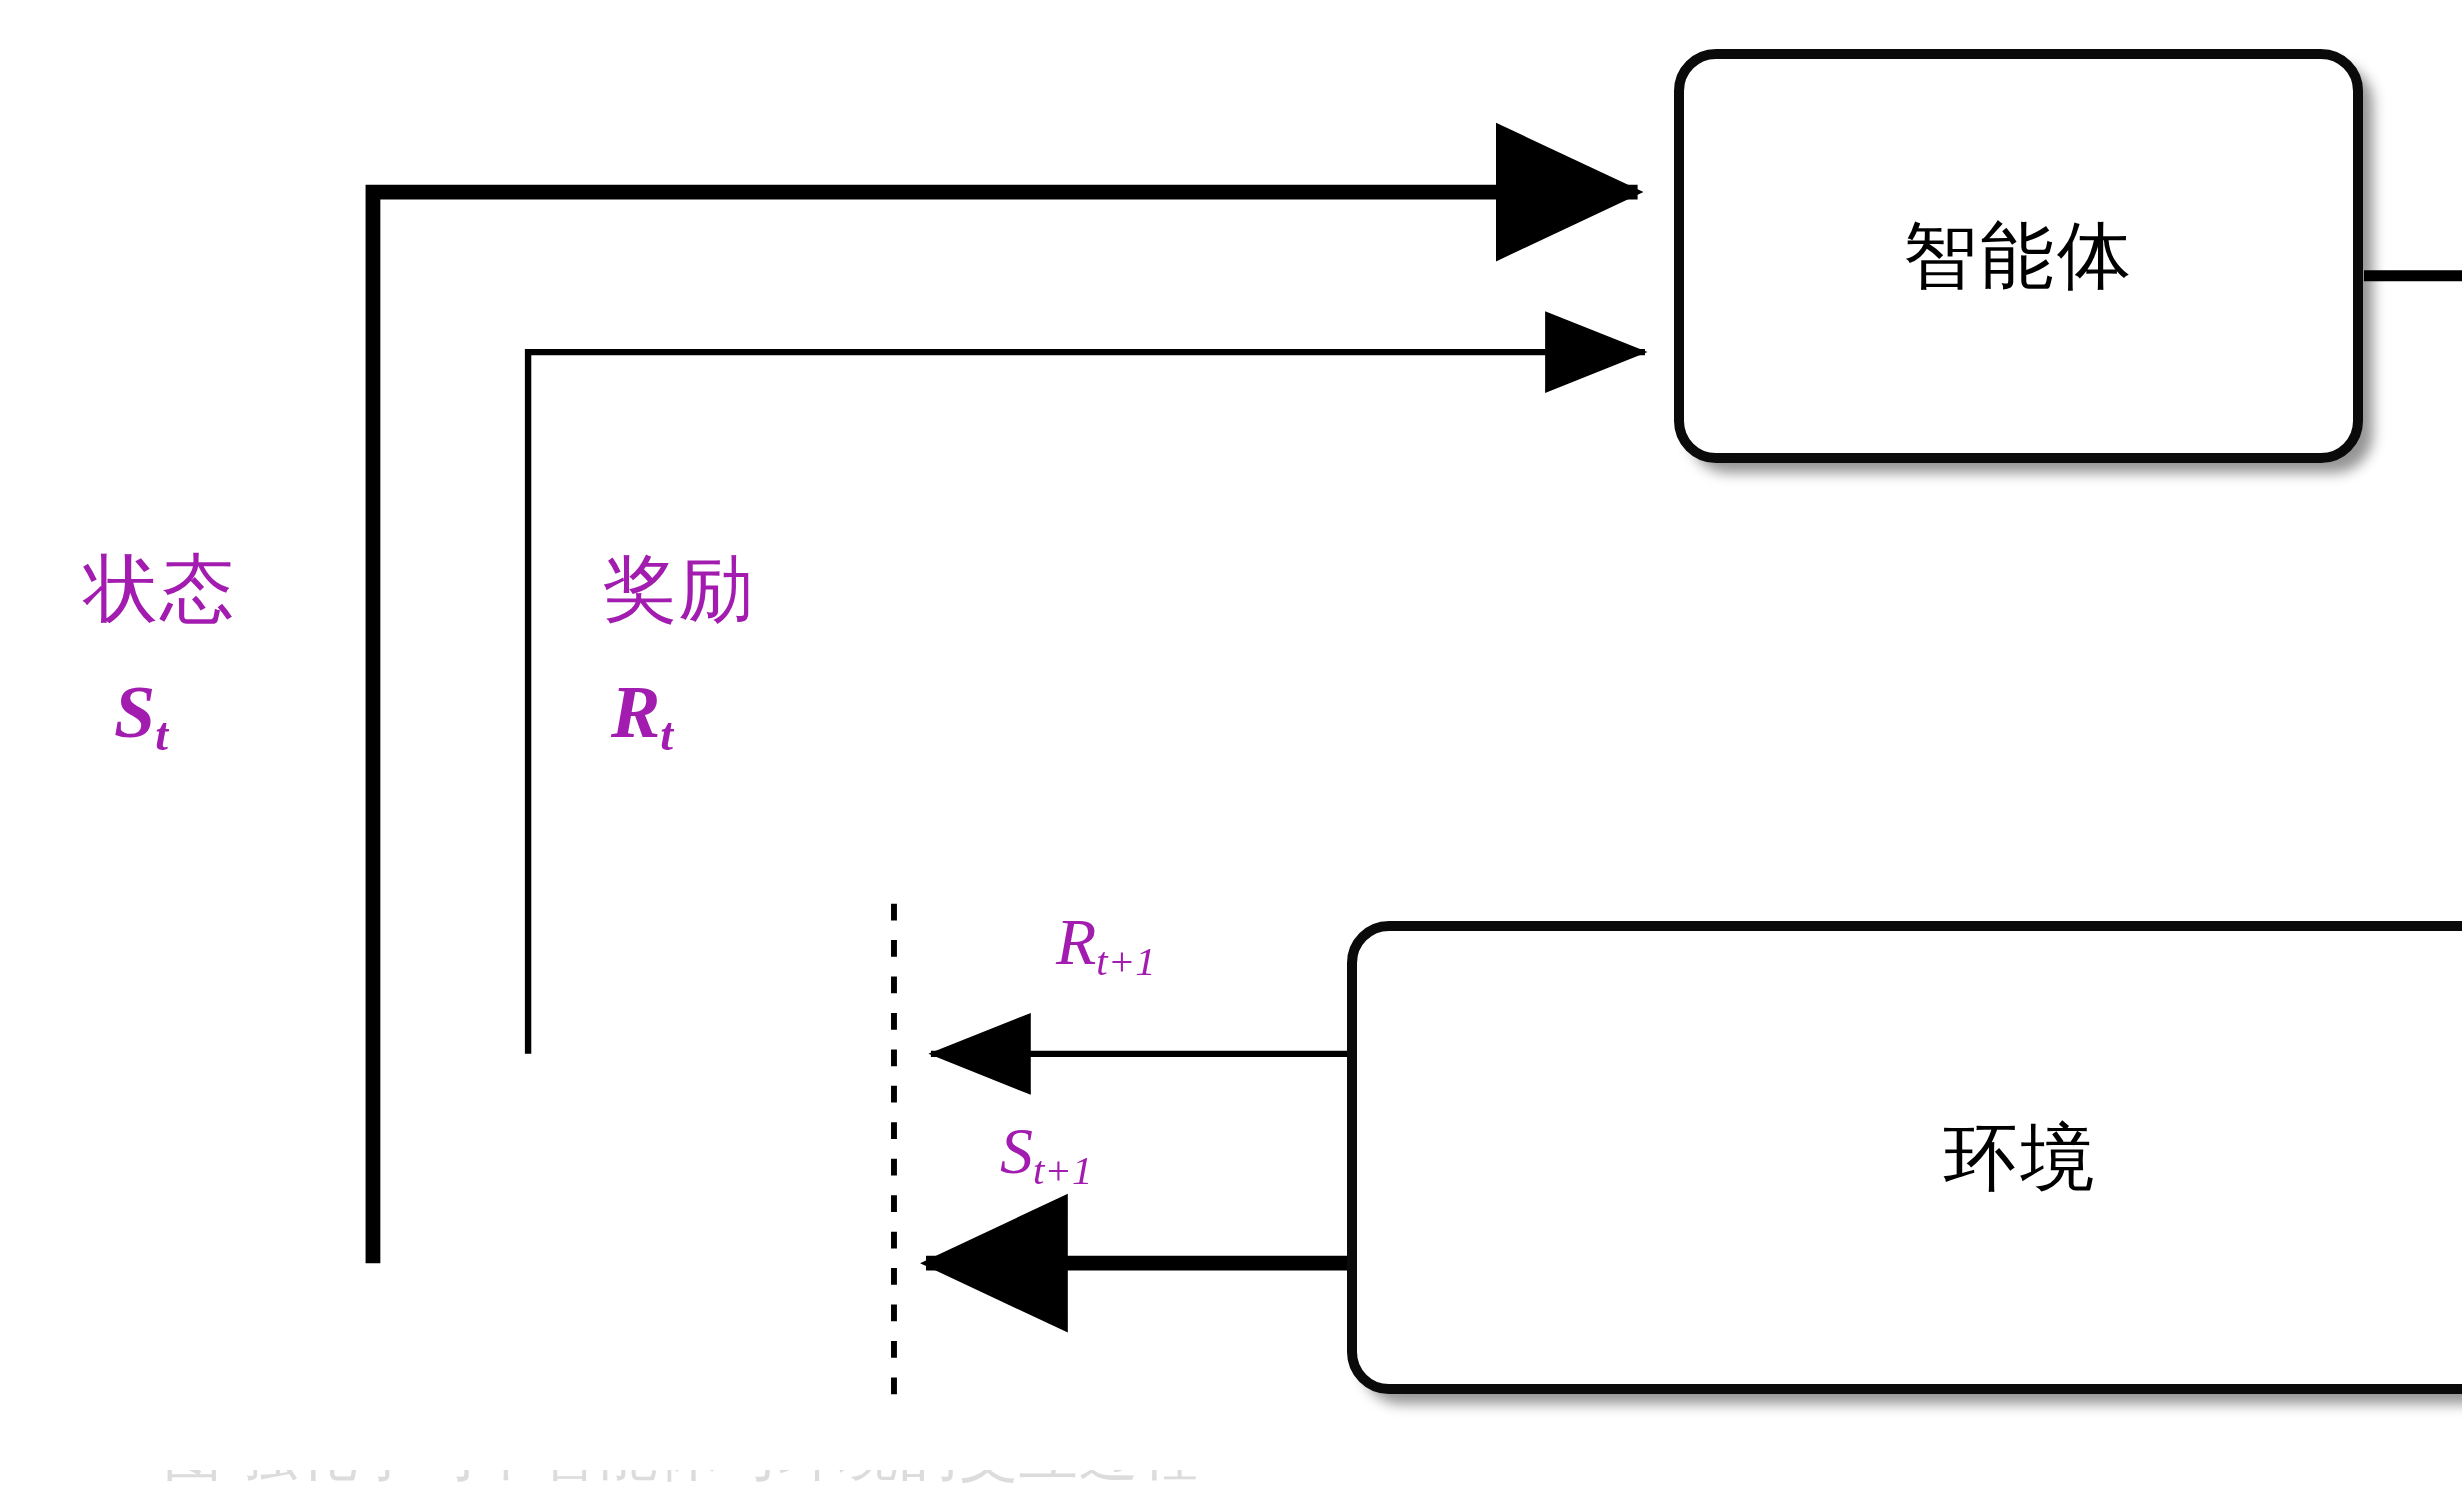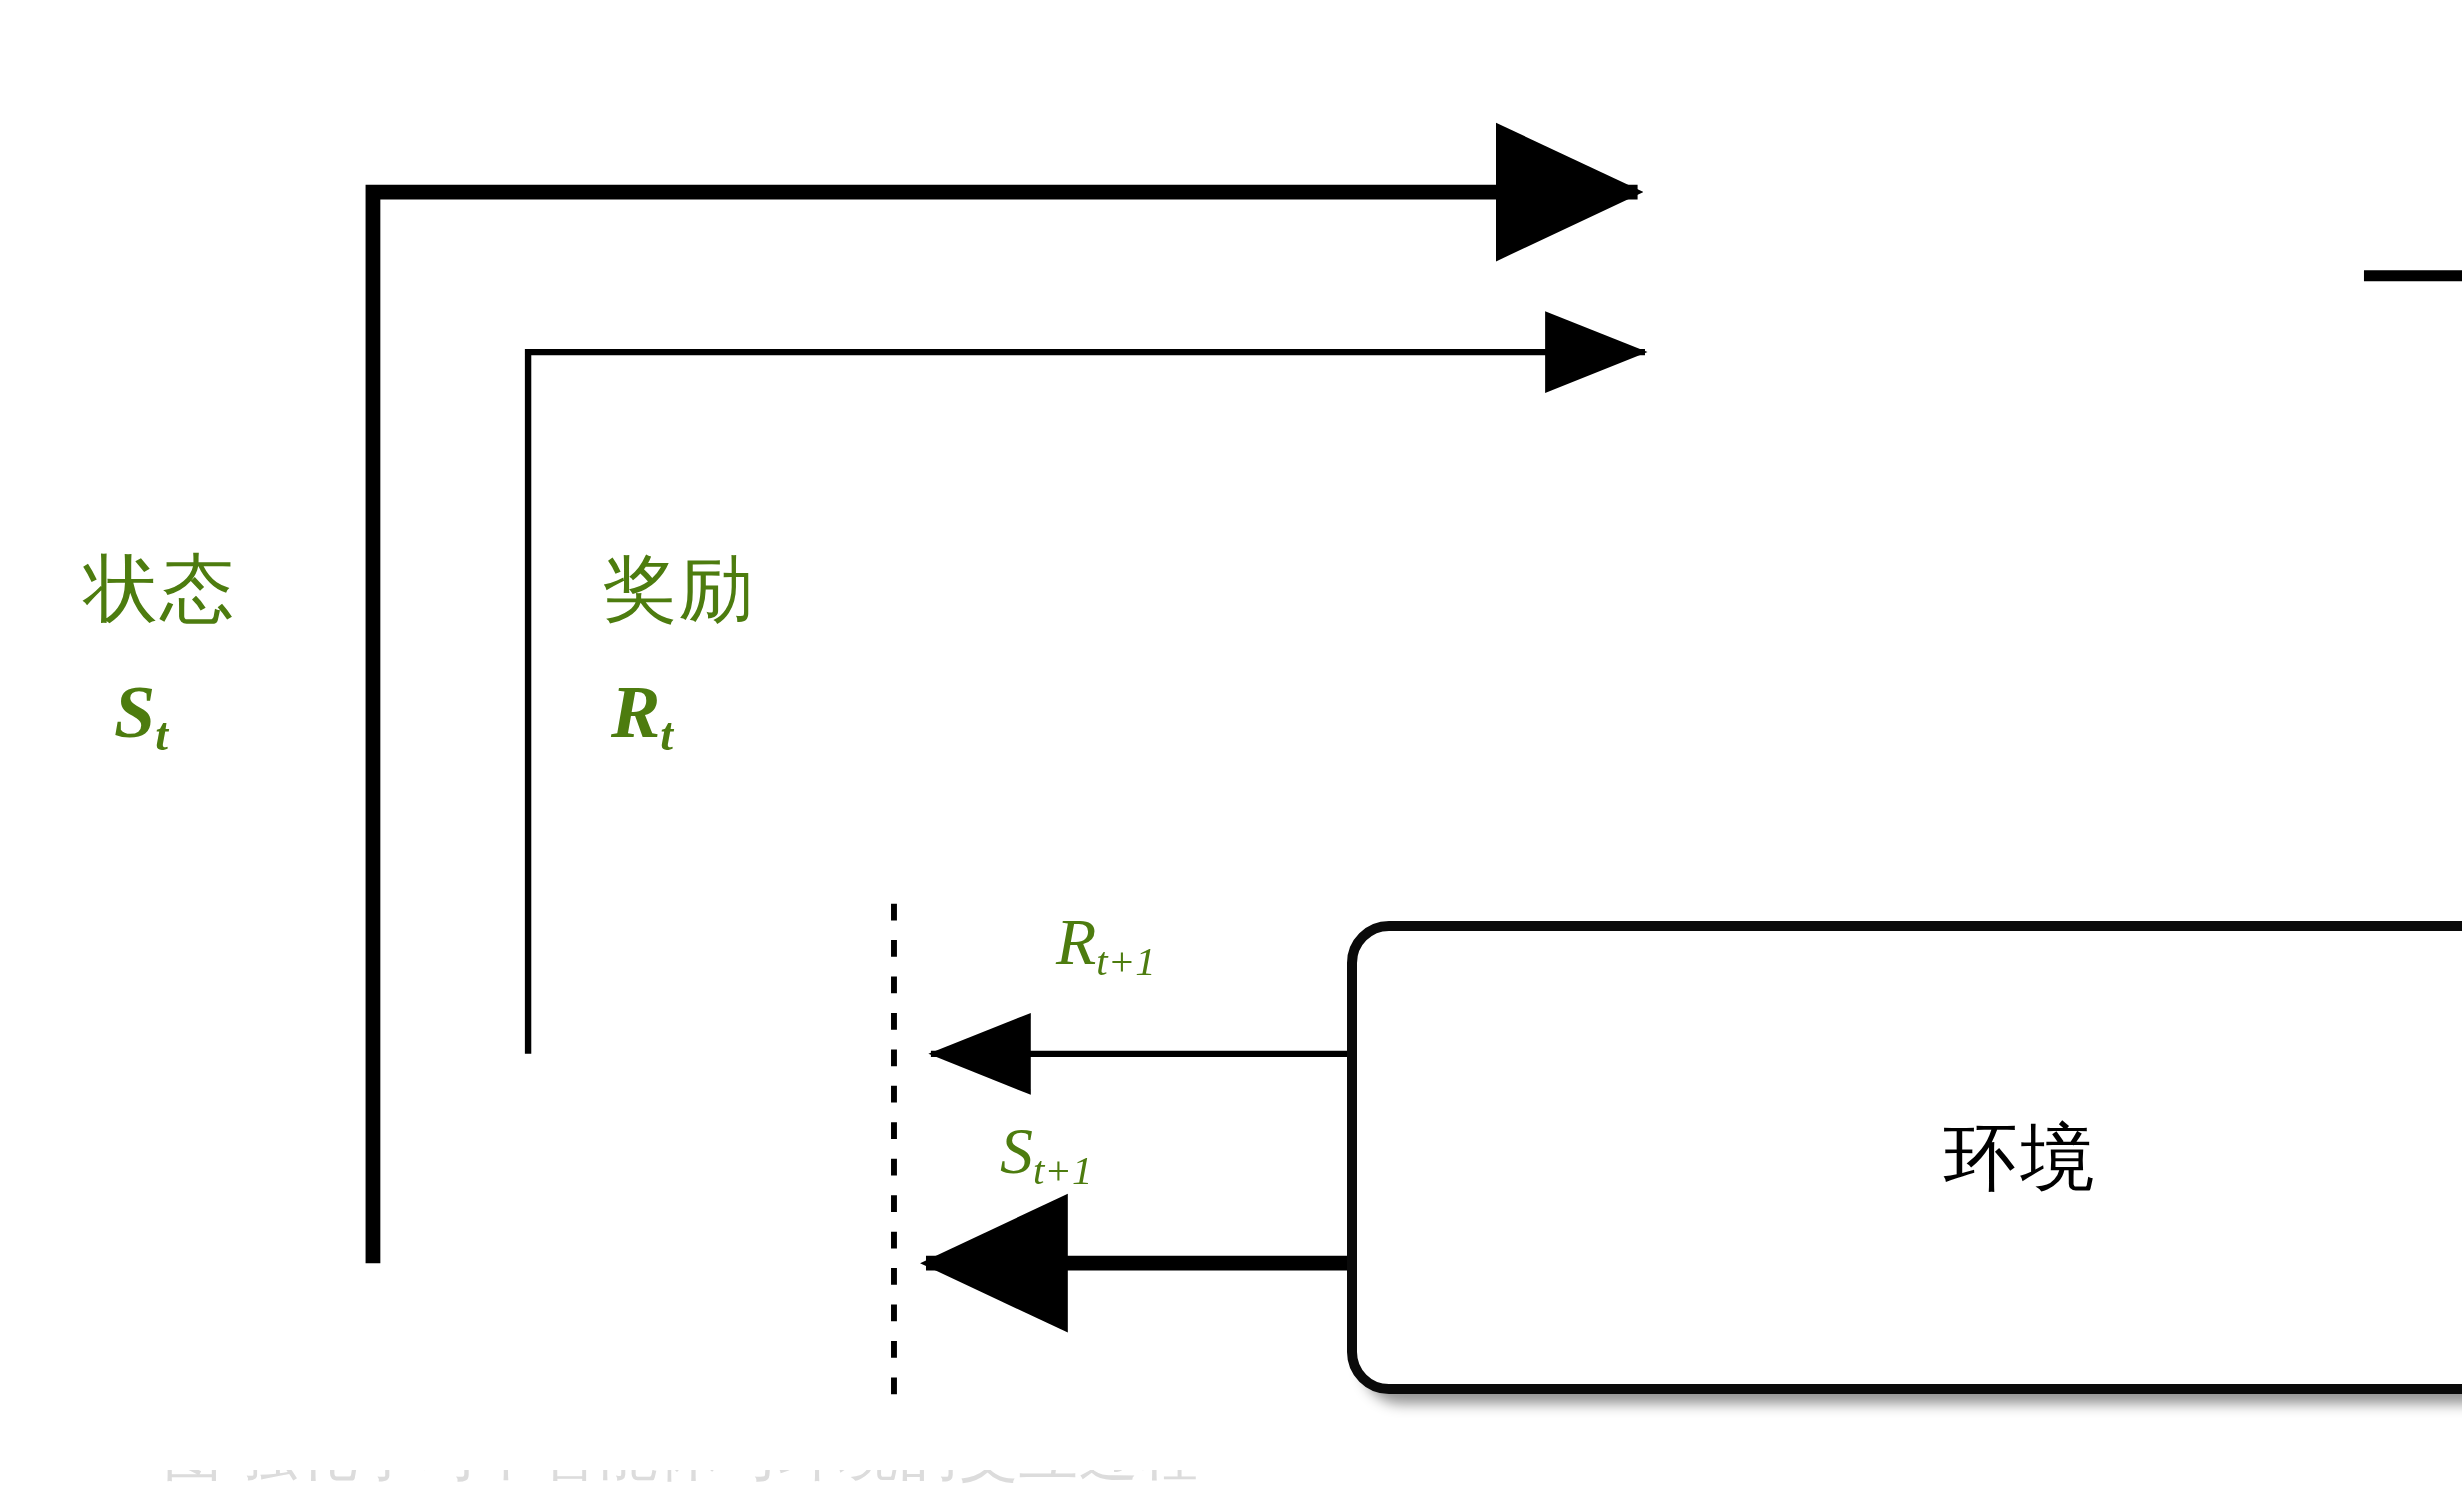--- a/index.html
+++ b/index.html
@@ -24,21 +24,21 @@
   #agent-box{left:1674px;top:49px;width:689px;height:414px;}
   #env-box{left:1347px;top:921px;width:1347px;height:473px;}
 
   .node-label{
     font-family:"Liberation Serif","DejaVu Serif",serif;
     font-size:74px;line-height:1;letter-spacing:3px;
     color:#000;white-space:nowrap;font-weight:400;
   }
 
   
-  .lbl{position:absolute;white-space:nowrap;color:#4d7c0f;}
+  .lbl{position:absolute;white-space:nowrap;color:#a21caf;}
   .cjk{font-family:"Liberation Serif","DejaVu Serif",serif;font-size:74px;line-height:1;letter-spacing:2px;}
   .math{font-family:"Liberation Serif","DejaVu Serif",serif;font-style:italic;font-size:74px;line-height:1;font-weight:700;}
   .math .sub{font-size:0.62em;font-style:italic;font-weight:700;vertical-align:-0.28em;letter-spacing:0;}
   .math-sm{font-family:"Liberation Serif","DejaVu Serif",serif;font-style:italic;font-size:66px;line-height:1;font-weight:400;}
   .math-sm .sub{font-size:0.62em;vertical-align:-0.26em;letter-spacing:0;}
 
   #label-state-cjk{left:84px;top:552px;}
   #label-state-sym{left:106px;top:675px;margin-left:8px;}
   #label-reward-cjk{left:603px;top:552px;}
   #label-reward-sym{left:611px;top:675px;}
@@ -84,20 +84,23 @@
 
     <path d="M 4800,560 L 7150,560 L 7150,2380 L 5540,2380" fill="none" stroke="#000" stroke-width="22" stroke-linecap="butt" stroke-linejoin="miter" marker-end="url(#ah-med)"></path>
 
     <path d="M 2735,2140 L 1890,2140" fill="none" stroke="#000" stroke-width="13" stroke-linecap="butt" marker-end="url(#ah-thin)"></path>
 
     <path d="M 2735,2565 L 1880,2565" fill="none" stroke="#000" stroke-width="30" stroke-linecap="butt" marker-end="url(#ah-thick)"></path>
 
     <line x1="1815" y1="1835" x2="1815" y2="2858" stroke="#000" stroke-width="12" stroke-dasharray="34 40" stroke-linecap="butt"></line>
   </svg>
 
+  <div class="node-box" id="agent-box">
+    <span class="node-label">智能体</span>
+  </div>
 
   <div class="node-box" id="env-box">
     <span class="node-label">环境</span>
   </div>
 
   <div class="lbl cjk" id="label-state-cjk">状态</div>
   <div class="lbl math" id="label-state-sym"><span>S</span><span class="sub">t</span></div>
 
   <div class="lbl cjk" id="label-reward-cjk">奖励</div>
   <div class="lbl math" id="label-reward-sym"><span>R</span><span class="sub">t</span></div>

